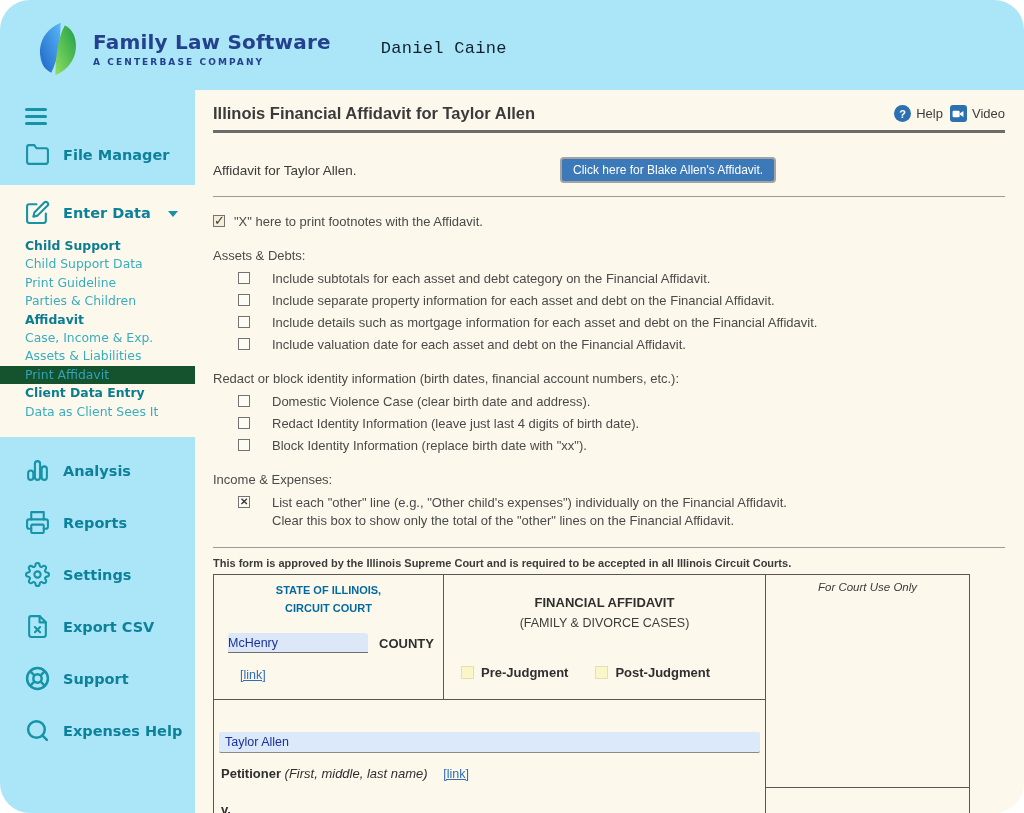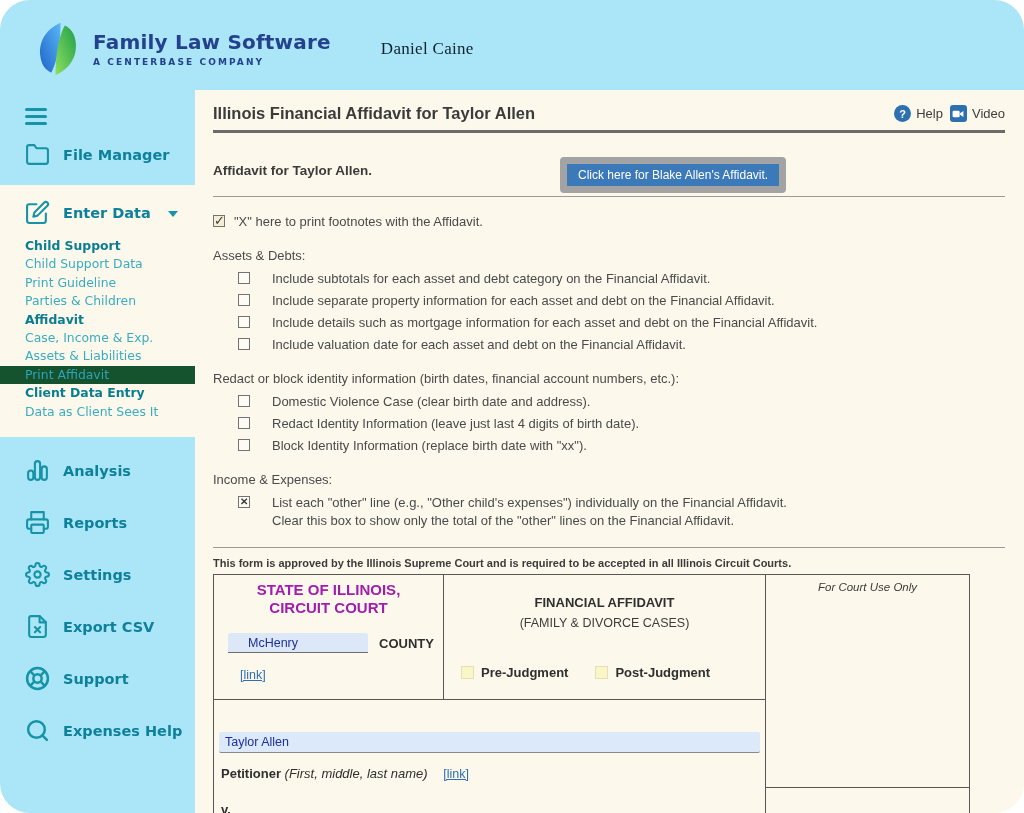--- a/index.html
+++ b/index.html
@@ -11,21 +11,21 @@
 
   
   .header { position:absolute; top:0; left:0; right:0; height:97px; background:#abe6f8;
             display:flex; align-items:center; }
   .brand { display:flex; align-items:center; gap:13px; padding-left:36px; }
   .brand-text .brand-name { font-family:"DejaVu Sans", sans-serif; font-weight:bold;
        font-size:20px; color:#24418e; letter-spacing:.2px; }
   .brand-text .brand-sub { font-family:"DejaVu Sans", sans-serif; font-weight:bold;
        font-size:9px; color:#24418e; letter-spacing:2.1px; margin-top:3px; }
   .user-name { margin-left:50px; font-size:17px; color:#10212e; letter-spacing:.3px;
-       font-family:Liberation Serif, serif;text-align:right; }
+       font-family:Liberation Mono, monospace;text-align:right; }
 
   
   .sidebar { position:absolute; top:90px; left:0; width:195px; bottom:0; background:#abe6f8;
              font-family:"DejaVu Sans", sans-serif; display:flex; flex-direction:column; }
   .sb-top { height:95px; }
   .hamburger { margin:18px 0 0 25px; width:24px; cursor:pointer; }
   .hamburger span { display:block; width:22px; height:3px; background:#1693a7; border-radius:2px;
                     margin-bottom:4px; }
   .nav-item { display:flex; align-items:center; gap:13px; padding-left:25px; position:relative;
               color:#0e819a; cursor:pointer; }
@@ -55,23 +55,23 @@
   .help-video { display:flex; align-items:center; gap:7px; }
   .hv-btn { display:flex; align-items:center; gap:5px; cursor:pointer; }
   .hv-ic { width:17px; height:17px; background:#2d70b0; color:#fff; display:flex;
            align-items:center; justify-content:center; }
   .hv-ic.round { border-radius:50%; font-size:11px; font-weight:bold; }
   .hv-ic.square { border-radius:3px; }
   .hv-lbl { font-size:13px; color:#3c3c3c; }
 
   .affidavit-row { position:relative; margin-top:24px; height:26px; display:flex;
                    align-items:center; }
-  .affidavit-lbl { font-size:13.5px; font-weight:bold; color:#3b3b3b; }
+  .affidavit-lbl { font-size:13.5px; font-weight:normal; color:#3b3b3b; }
   .blake-btn { position:absolute; left:347px; top:0; background:#3b79b8; color:#fff;
-               border:7px solid #a3a3a3; border-radius:4px; font-size:12px;
+               border:2px solid #a3a3a3; border-radius:4px; font-size:12px;
                padding:4px 11px; cursor:pointer; font-family:"Liberation Sans", sans-serif; }
   hr.thin { border:none; border-top:1px solid #9b9b9b; margin-top:13px; }
 
   .opt-row { display:flex; align-items:flex-start; gap:9px; font-size:13px; color:#4a4a4a; }
   .cb { width:12px; height:12px; border:1px solid #737373; background:#fdfcf4; flex:none;
         position:relative; margin-top:1px; cursor:pointer; }
   .cb.checked { background:#f4eed6; }
   .cb.checked::after { content:"\2713"; position:absolute; left:0px; top:-3px; font-size:13px;
         color:#3a3a3a; }
   .cb.xmark::after { content:"\2715"; position:absolute; left:1px; top:-1px; font-size:10px;
@@ -83,26 +83,26 @@
   .income-note { padding-left:59px; font-size:13px; color:#4a4a4a; margin-top:3px; }
 
   .approval { margin-top:9px; font-size:11px; font-weight:bold; color:#3b3b3b; }
 
   
   .form-table { margin-top:5px; width:757px; height:310px; border:1px solid #575757;
                 display:flex; font-size:13px; }
   .ft-left { width:552px; border-right:1px solid #575757; display:flex; flex-direction:column; }
   .ft-header { height:125px; border-bottom:1px solid #575757; display:flex; }
   .ft-court { width:230px; border-right:1px solid #575757; padding-top:6px; }
-  .ft-court-line { text-align:center; font-weight:bold; font-size:15px; color:#a21caf;
+  .ft-court-line { text-align:center; font-weight:bold; font-size:11px; color:#0369a1;
                    line-height:18px; }
   .county-row { margin-top:16px; padding-left:14px; display:flex; align-items:center; gap:11px; }
   .county-input { width:140px; height:20px; background:#dce8f8; border:none;
                   border-bottom:1px solid #6f6f6f; border-radius:3px 3px 0 0; color:#1b2f9e;
-                  font-size:12.5px; padding:2px 20px; font-family:"Liberation Sans",sans-serif; }
+                  font-size:12.5px; padding:2px 0; font-family:"Liberation Sans",sans-serif; }
   .county-lbl { font-weight:bold; font-size:13px; color:#2f2f2f; }
   .flink { display:inline-block; margin:15px 0 0 26px; font-size:12.5px; color:#2f6eb5;
            text-decoration:underline; cursor:pointer; }
   .ft-afftitle { flex:1; padding-top:17px; text-align:center; }
   .ft-aff-line1 { font-weight:bold; font-size:13px; color:#2f2f2f; line-height:21px; }
   .ft-aff-line2 { font-size:12.5px; color:#3c3c3c; line-height:21px; }
   .judgment-row { margin-top:31px; display:flex; padding-left:17px; gap:27px; text-align:right; }
   .jopt { display:flex; align-items:center; gap:7px; }
   .cb-yellow { width:13px; height:13px; background:#faf6c8; border:1px solid #e5e0b4;
                flex:none; cursor:pointer; }

